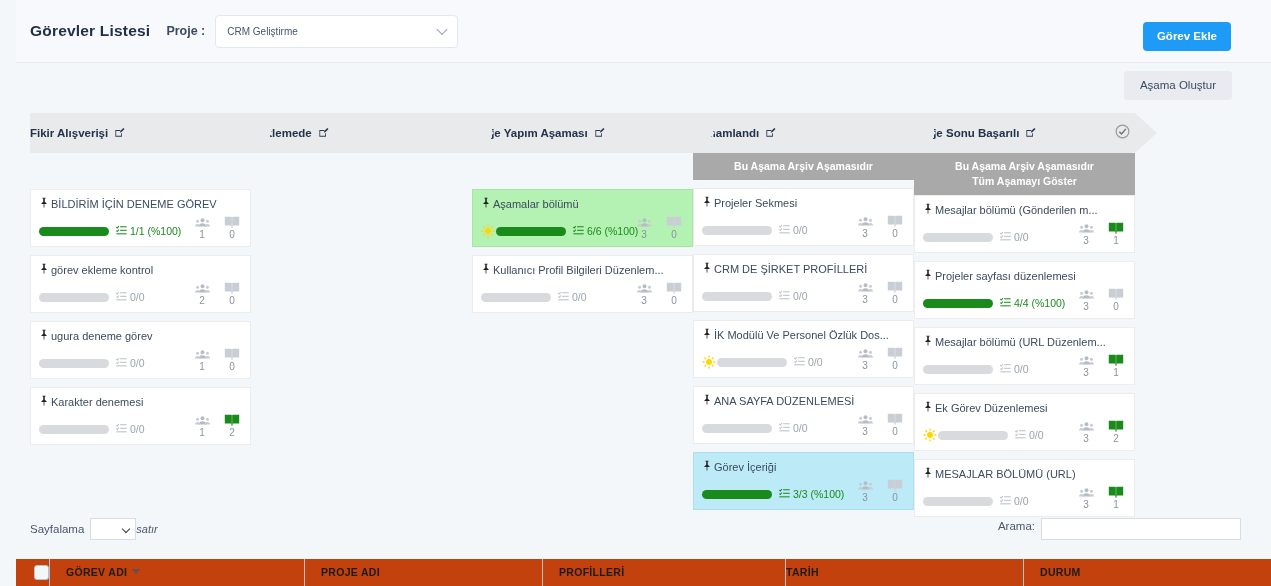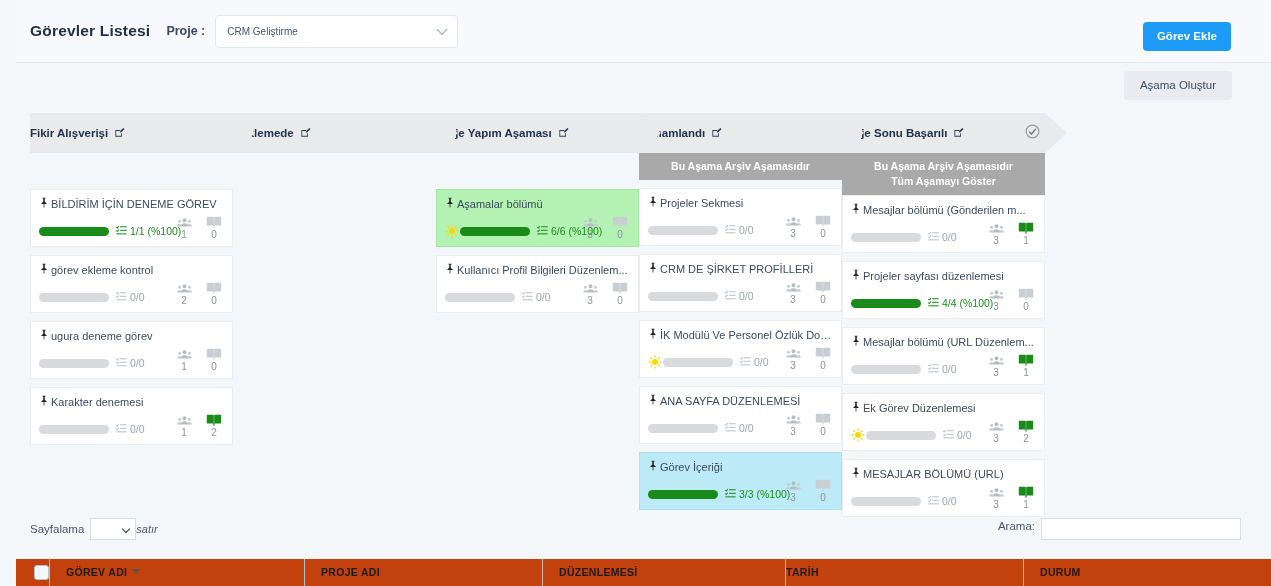--- a/index.html
+++ b/index.html
@@ -47,21 +47,21 @@
     background: #e9ebf0; color: #3e4a5e; border: none; border-radius: 4px;
     font-size: 11.5px; padding: 0 16px; height: 29px; line-height: 29px;
     cursor: pointer; font-family: inherit;
   }
 
   
   .board {
     position: absolute; left: 30px; top: 113px;
     display: flex; align-items: flex-start;
   }
-  .col { width: 203px; margin-right: 0px; position: relative; }
+  .col { width: 221px; margin-right: 0px; position: relative; }
   .col + .col { margin-left: 0px; }
 
   .col-head {
     position: relative; height: 40px; background: #e9eaec;
     display: flex; align-items: center; padding-left: 0px;
   }
   .col-head .title {
     font-size: 11.5px; font-weight: bold; color: #22324b; white-space: nowrap;
   }
   .edit-ico { margin-left: 6px; display: inline-block; color: #2b3a52; }
@@ -800,18 +800,18 @@
     </div>
     <span class="pager-suffix">satır</span>
     <span class="search-label">Arama:</span>
     <input class="search-input" type="text" placeholder="" style="">
   </div>
 
   <div class="table-head" id="table-head">
     <div class="chk"></div>
   <div class="th th-sep" style="width: 255px; padding-left: 16px;"><span>GÖREV ADI</span><span class="sort-caret"></span></div>
       <div class="th th-sep" style="width: 238px; padding-left: 16px;"><span>PROJE ADI</span></div>
-      <div class="th th-sep" style="width: 243px; padding-left: 16px;"><span>DÜZENLEMESİ</span></div>
+      <div class="th th-sep" style="width: 243px; padding-left: 16px;"><span>PROFİLLERİ</span></div>
       <div class="th th-sep" style="width: 238px; "><span>TARİH</span></div>
       <div class="th th-sep" style="width: 213px; padding-left: 16px;"><span>DURUM</span></div>
     </div>
 
 </div>
 
 </body></html>

